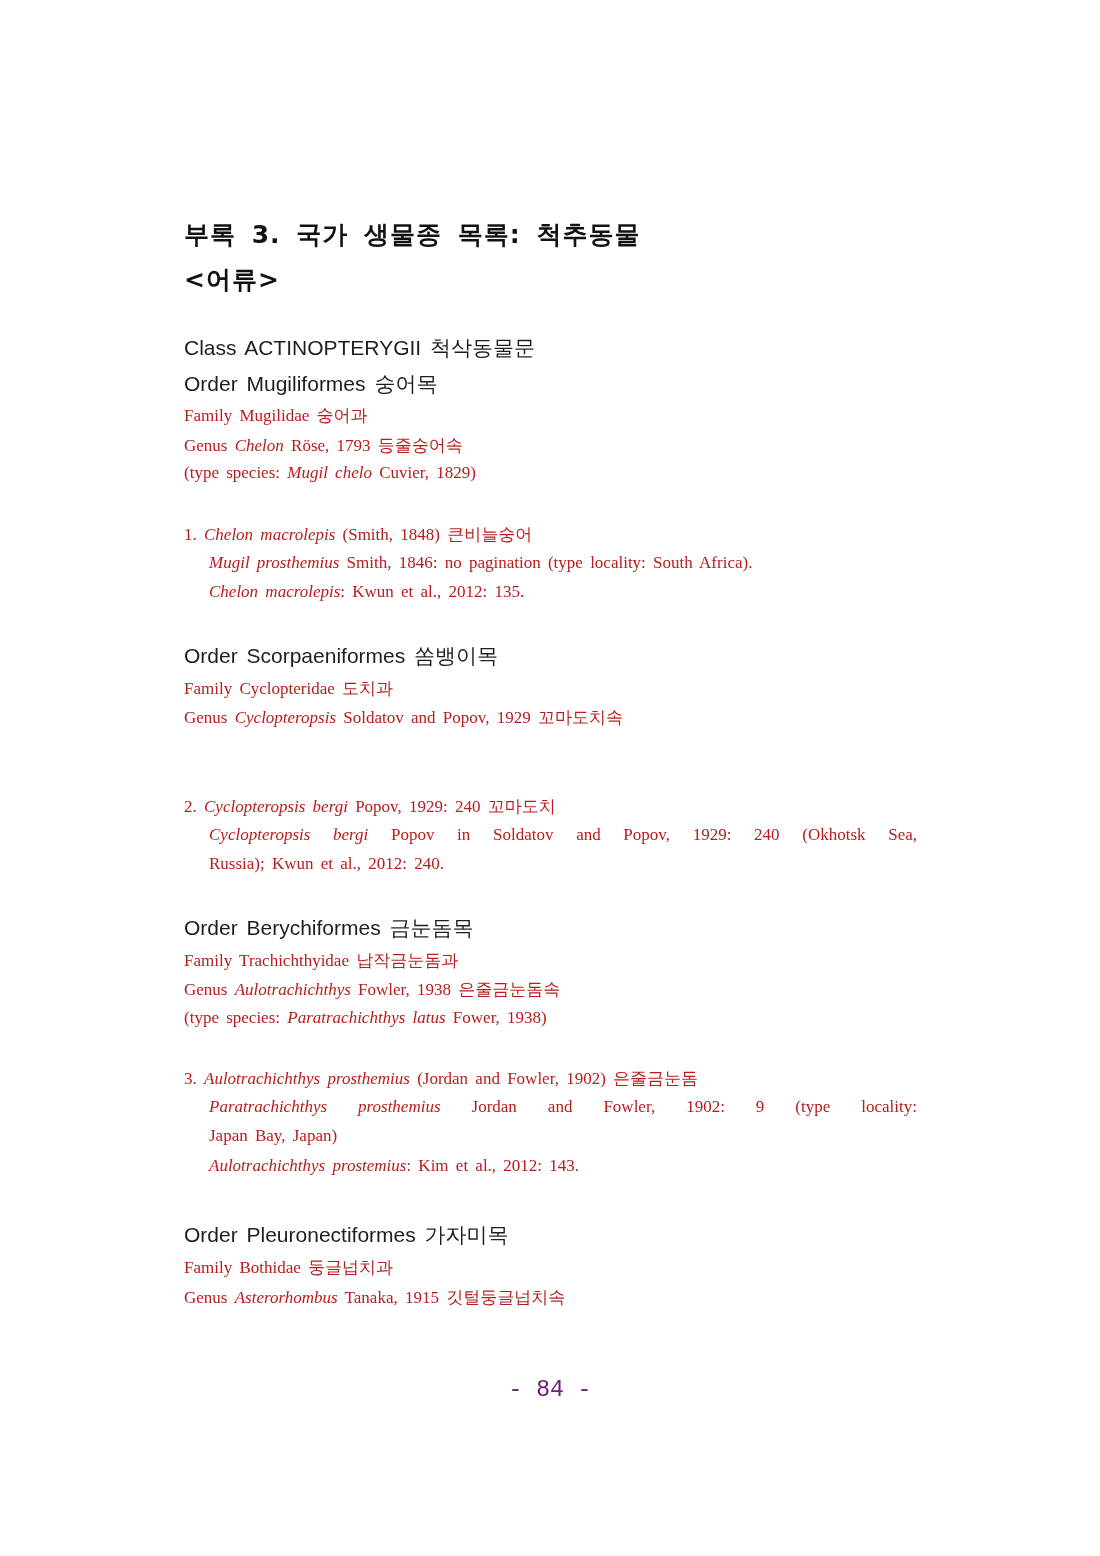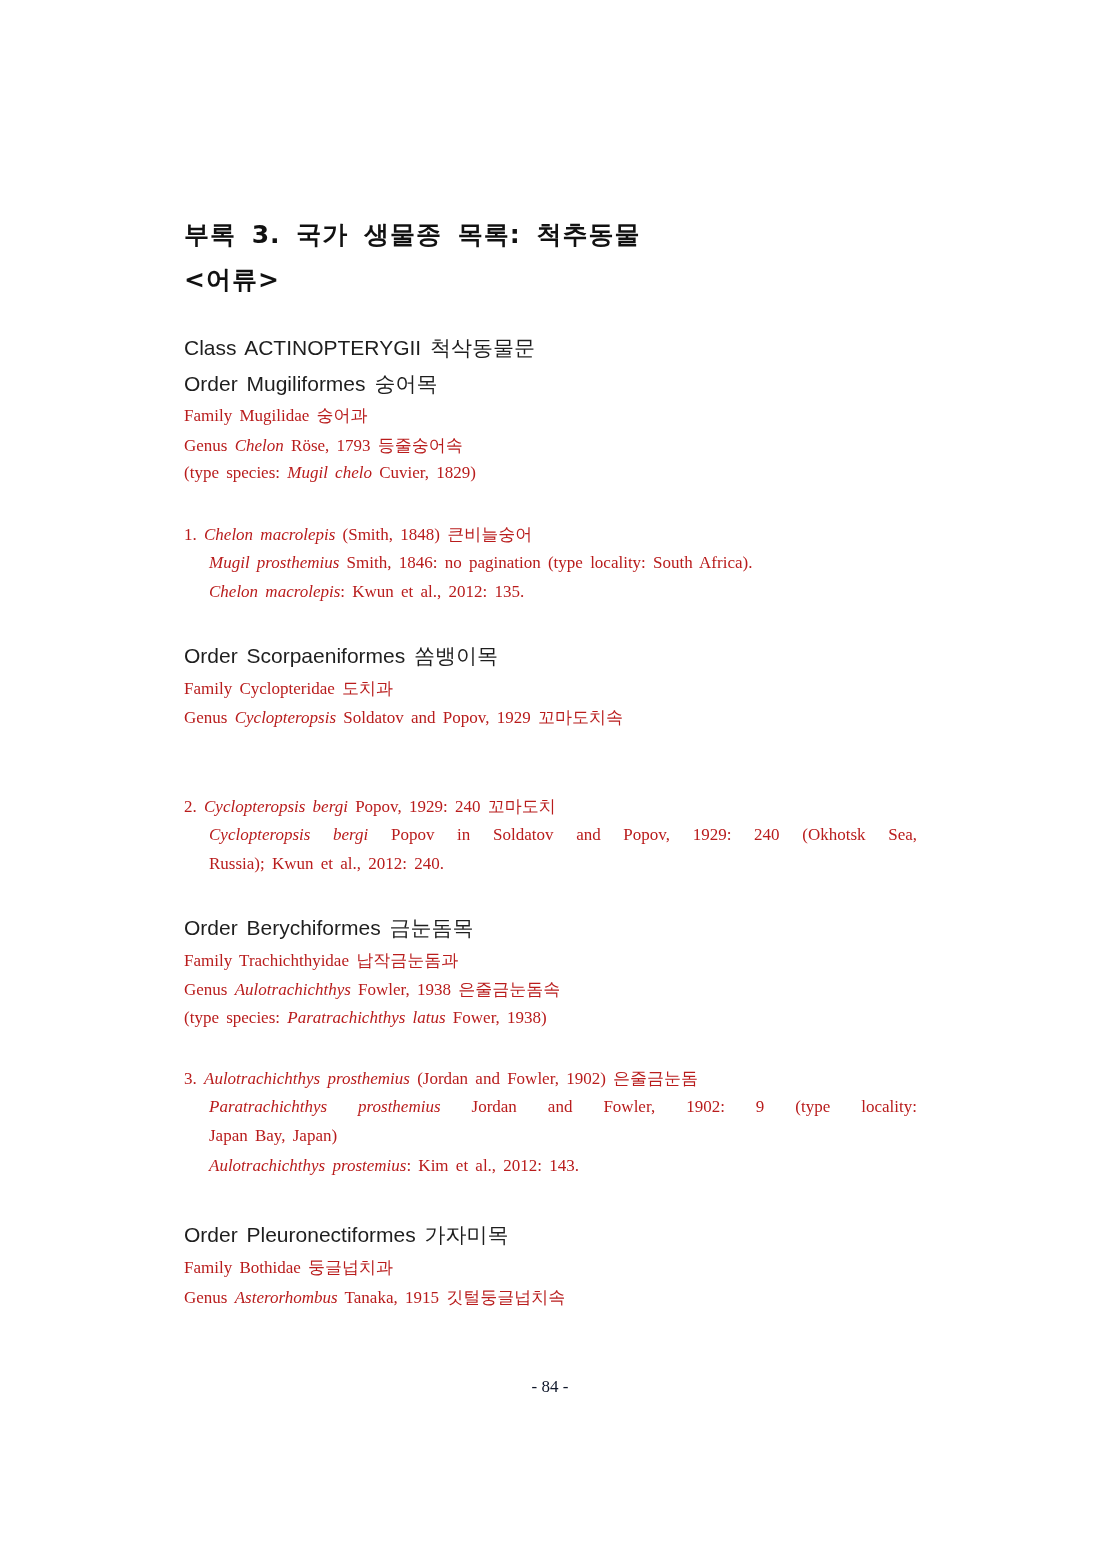--- a/index.html
+++ b/index.html
@@ -49,23 +49,23 @@
       white-space: normal;
       width: 708px;
       text-align: justify;
       text-align-last: justify;
     }
     i { font-style: italic; }
     .pagenum {
       left: 0;
       width: 1100px;
       text-align: center;
-      font-size: 17px;
-      font-family: Liberation Serif, serif;
-      color: #0f172a;
+      font-size: 23px;
+      font-family: Liberation Mono, monospace;
+      color: #701a75;
     }
   </style>
 </head>
 <body>
 
 <div class="page">
 
   <div class="abs title" style="top:218px;">부록 3. 국가 생물종 목록: 척추동물</div>
   <div class="abs title" style="top:263px;">&lt;어류&gt;</div>
 

